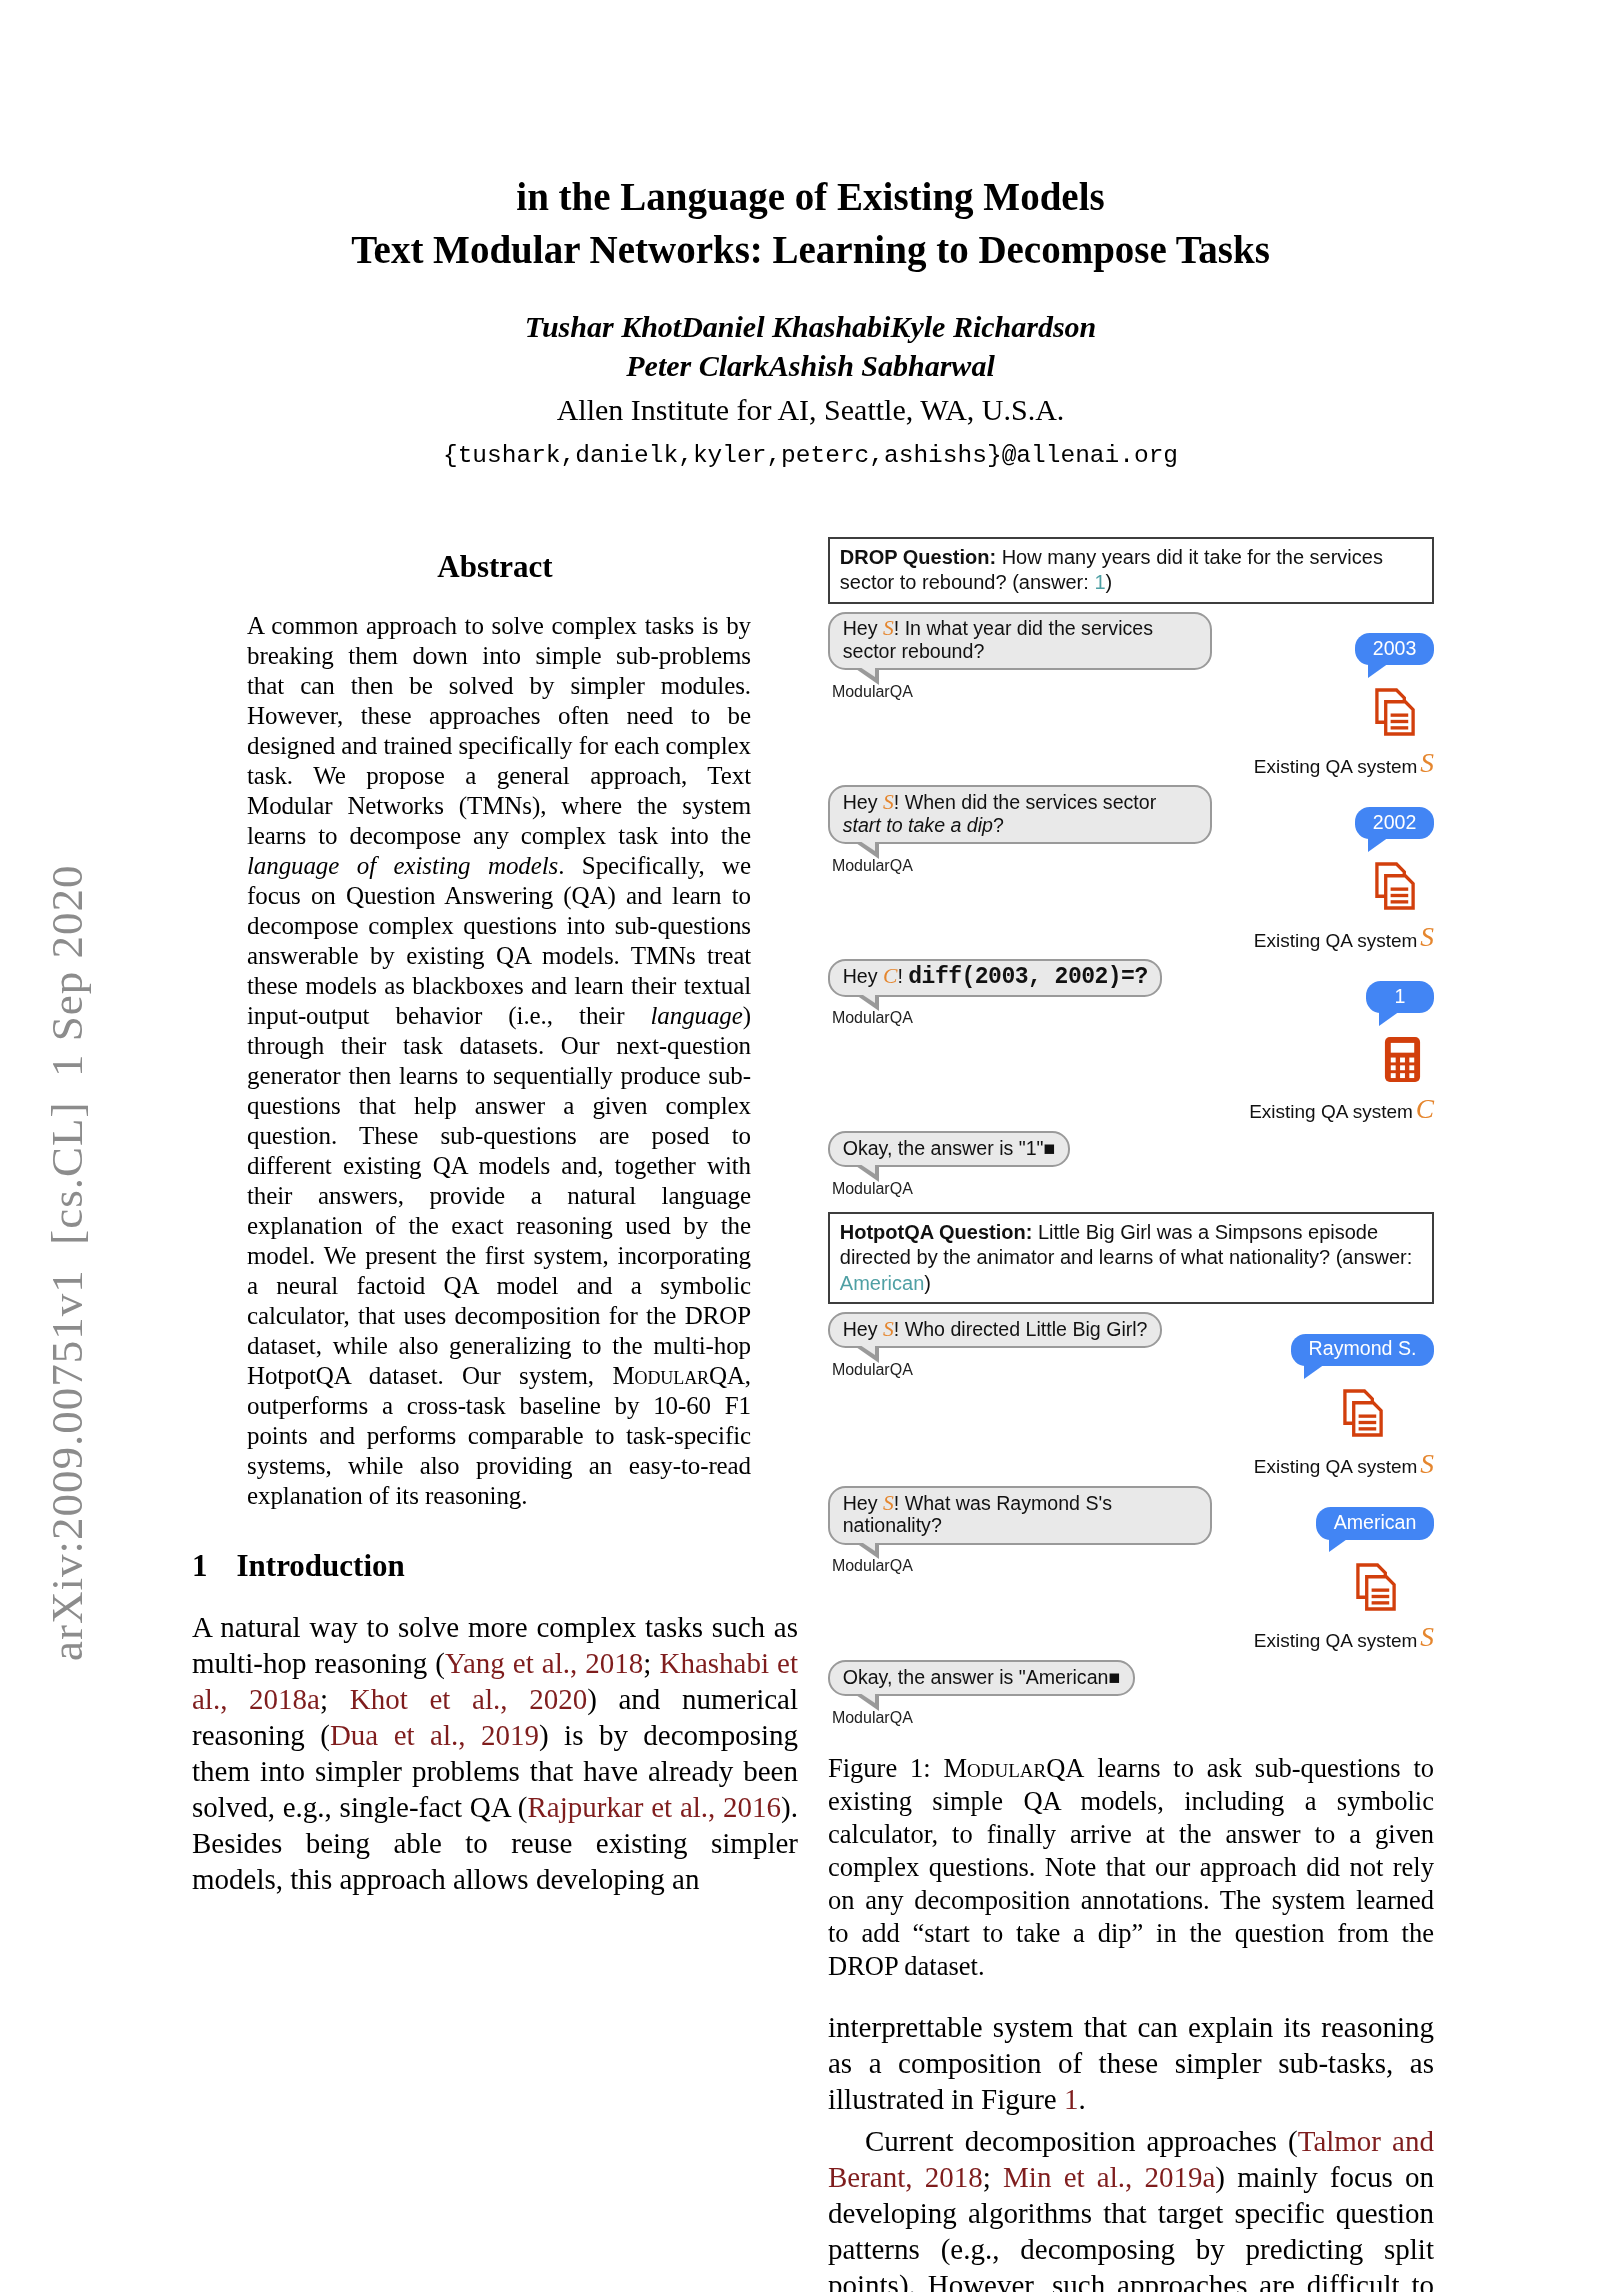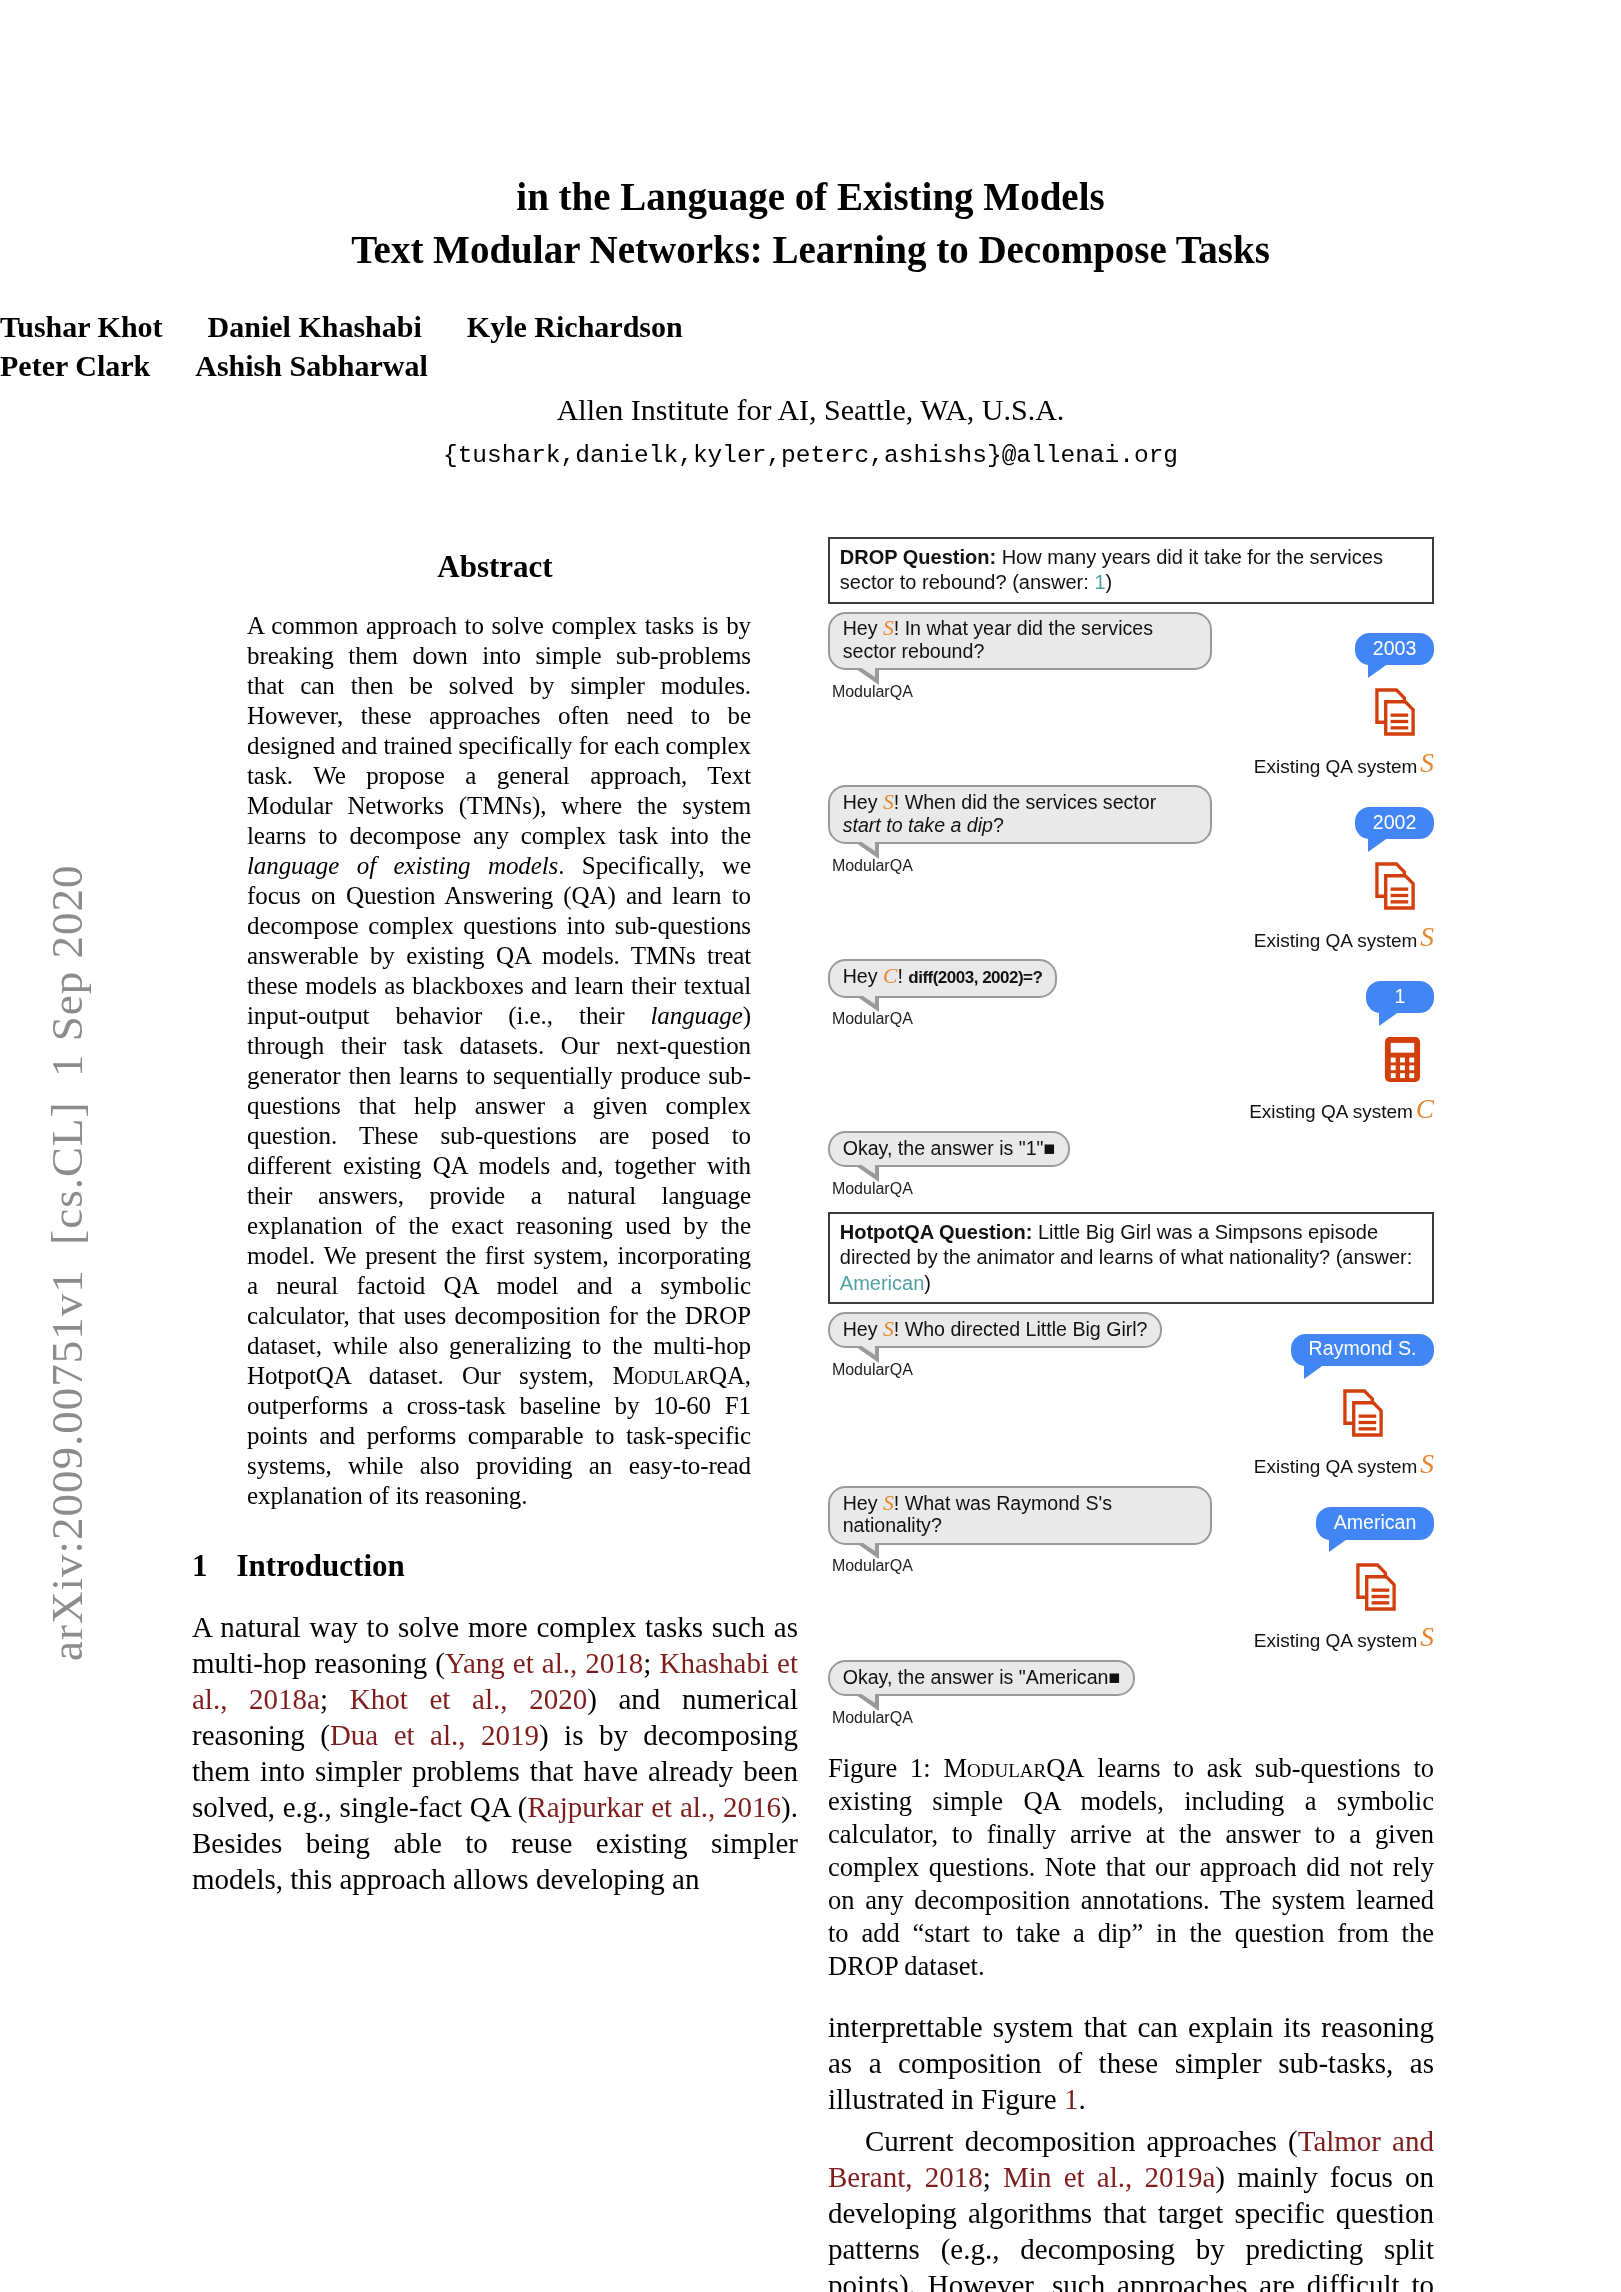--- a/index.html
+++ b/index.html
@@ -7,22 +7,22 @@
         font-family:"Liberation Serif",serif;color:#000;}
 
   
   .watermark{position:absolute;left:41px;top:1661px;transform:rotate(-90deg);
              transform-origin:0 0;white-space:nowrap;font-size:45px;color:#8c8c8c;
              letter-spacing:1px;width:980px;}
 
   
   .header{position:absolute;top:170px;left:0;width:1621px;text-align:center;}
   .title{font-size:39px;font-weight:bold;line-height:53px;}
-  .authors-row{display:flex;justify-content:flex-start;gap:45px;font-weight:bold;
-               font-size:30px;line-height:39px;}
+  .authors-row{display:flex;justify-content:center;font-weight:bold;
+               font-size:30px;line-height:39px;font-style:italic;}
   .authors-row.first{margin-top:31px;}
   .affiliation{font-size:30px;margin-top:7.8px;}
   .email{font-family:"Liberation Mono",monospace;font-size:24.5px;margin-top:15.7px;}
 
   
   .col-left{position:absolute;left:192px;top:549px;width:606px;font-family:Liberation Serif, serif;}
   .col-right{position:absolute;left:828px;top:537px;width:606px;}
 
   .abstract-heading{text-align:center;font-weight:bold;font-size:31px;margin-bottom:25.5px;}
   .abstract-body{margin:0 47px 0 55px;font-size:25px;line-height:30px;
@@ -32,21 +32,21 @@
   .col-left .body-para{margin-top:25.5px;}
 
   
   .st-i{font-style:italic;}
   .st-b{font-weight:bold;}
   .st-link{color:#7f1d1d;}
   .st-sc{font-variant:small-caps;}
   .st-teal{color:#4fa0a4;}
   .st-agent{color:#e5862e;font-family:"Liberation Serif",serif;font-style:italic;
             font-size:21.6px;line-height:1;}
-  .st-code{font-family:Liberation Sans, sans-serif;font-weight:bold;font-size:17px;
+  .st-code{font-family:Liberation Mono, monospace;font-weight:bold;font-size:23px;
            letter-spacing:-0.5px;}
 
   
   .figure{font-family:"Liberation Sans",sans-serif;}
   .qbox{border:2.5px solid #3d3d3d;padding:5.9px 9.8px;font-size:20px;line-height:25.5px;
         color:#111;background:#fff;}
   .qbox.second{margin-top:13.7px;}
 
   .exchange{display:flex;margin-top:7.8px;}
   .q-side{flex:0 0 384px;}

